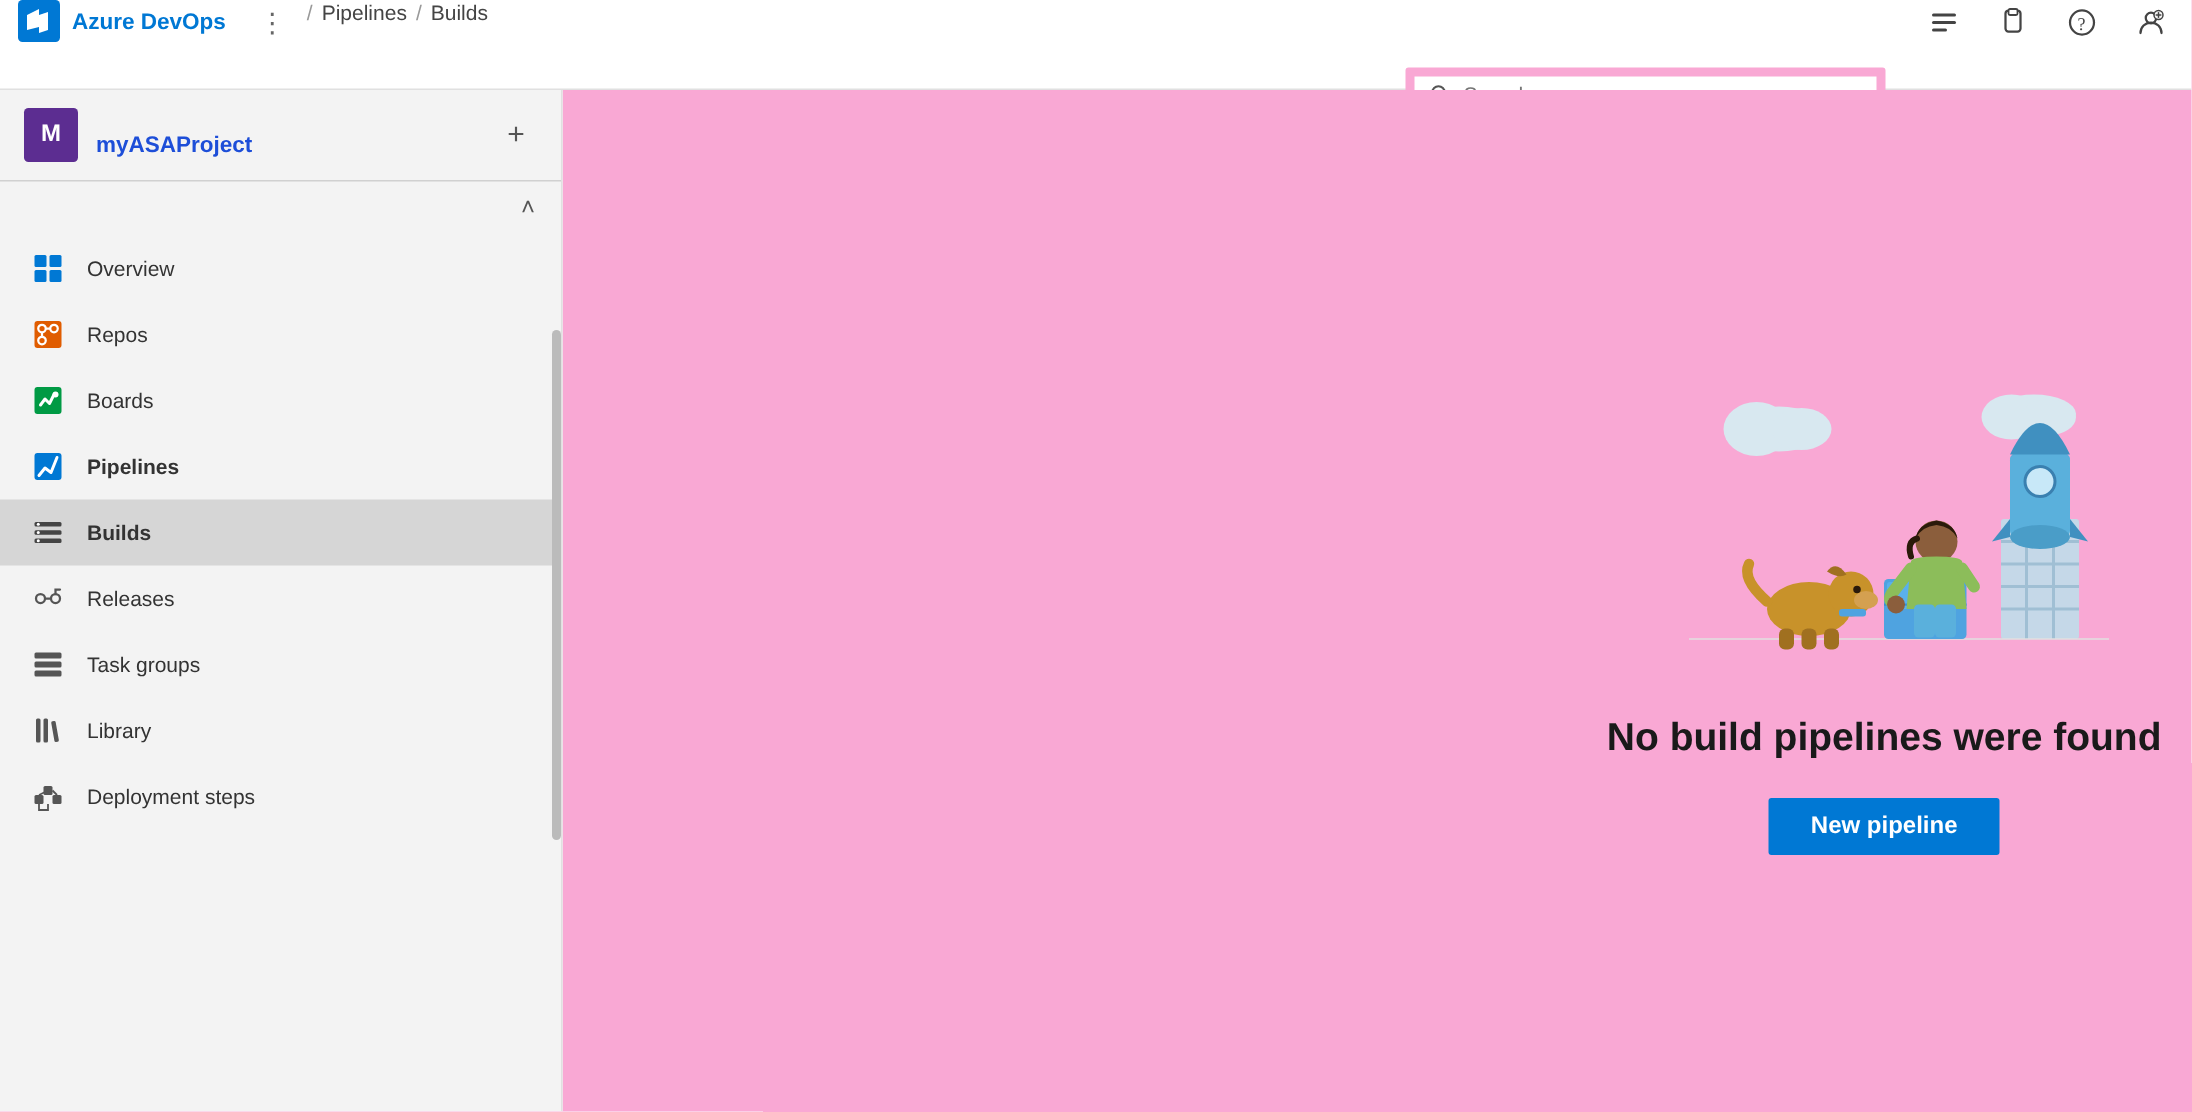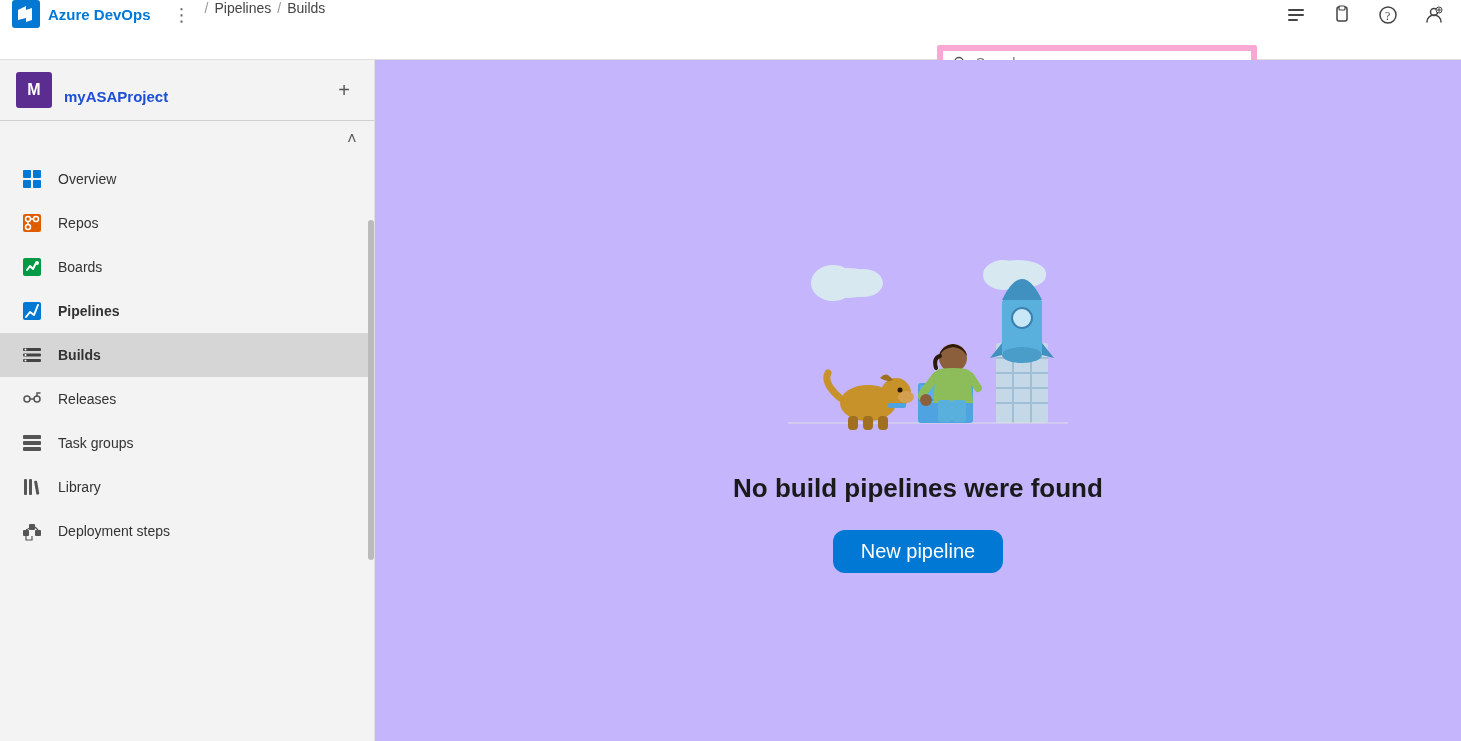--- a/index.html
+++ b/index.html
@@ -187,22 +187,22 @@
       height: 340px;
       background: #bbb;
       border-radius: 3px;
     }
 
     
     .content {
       flex: 1;
       display: flex;
       align-items: center;
-      justify-content: center;
-      background: #c4b5fd;
+      justify-content: flex-end;
+      background: #f9a8d4;
       overflow: auto;
     }
     .empty-state {
       display: flex;
       flex-direction: column;
       align-items: center;
       gap: 16px;
       text-align: center;
       max-width: 600px;
       padding: 40px 20px;
@@ -222,24 +222,24 @@
     }
     .empty-state-subtitle {
       font-size: 15px;
       color: #555;
       line-height: 1.5;
     }
     .new-pipeline-btn {
       background: #0078d4;
       color: #fff;
       border: none;
-      border-radius: 12px;
+      border-radius: 2px;
       padding: 10px 28px;
-      font-size: 20px;
-      font-weight: 400;
+      font-size: 16px;
+      font-weight: 700;
       cursor: pointer;
       margin-top: 8px;
     }
   </style>
 </head>
 <body>
 
 <div class="topbar">
   <div class="topbar-logo">
     <svg class="topbar-logo-icon" viewBox="0 0 28 28" fill="none">

